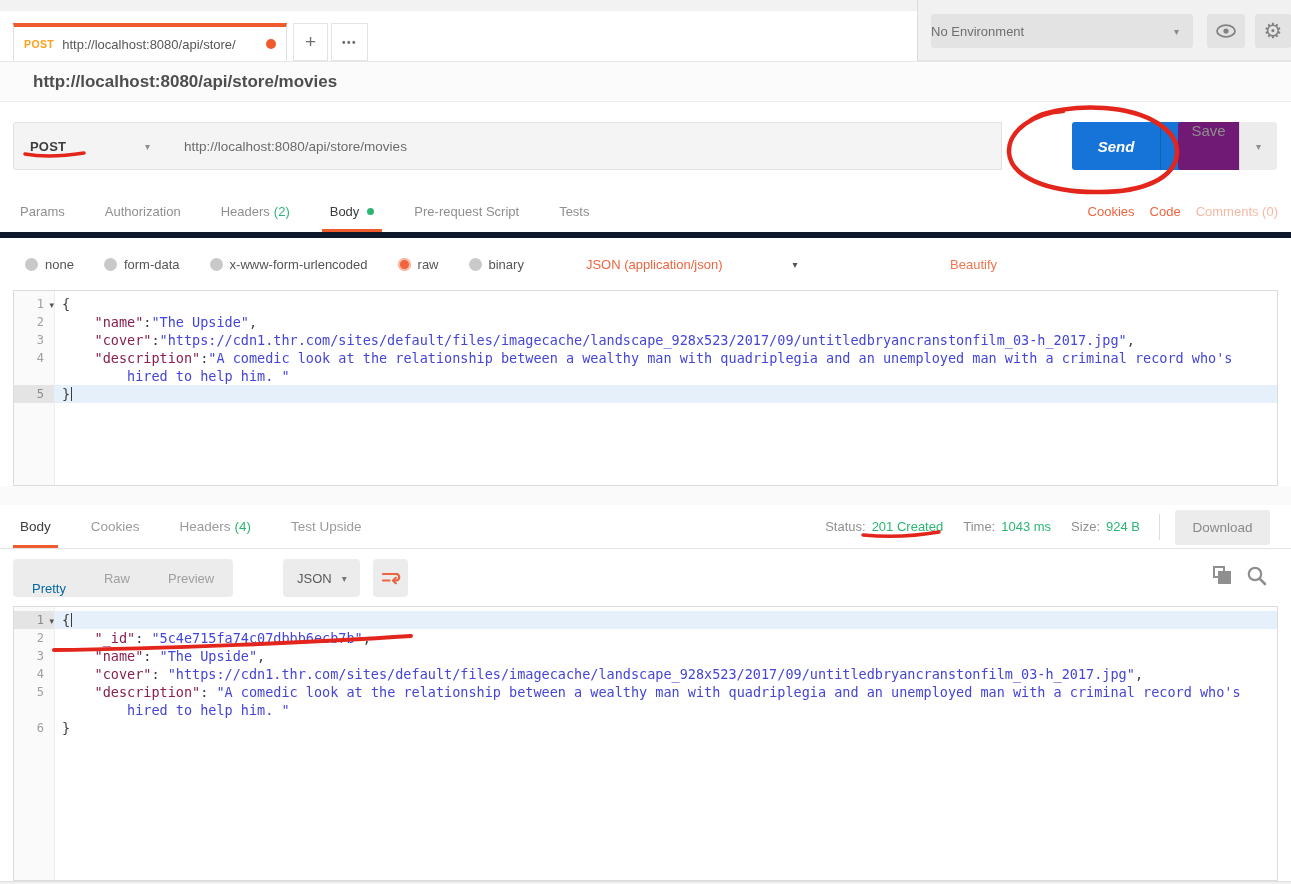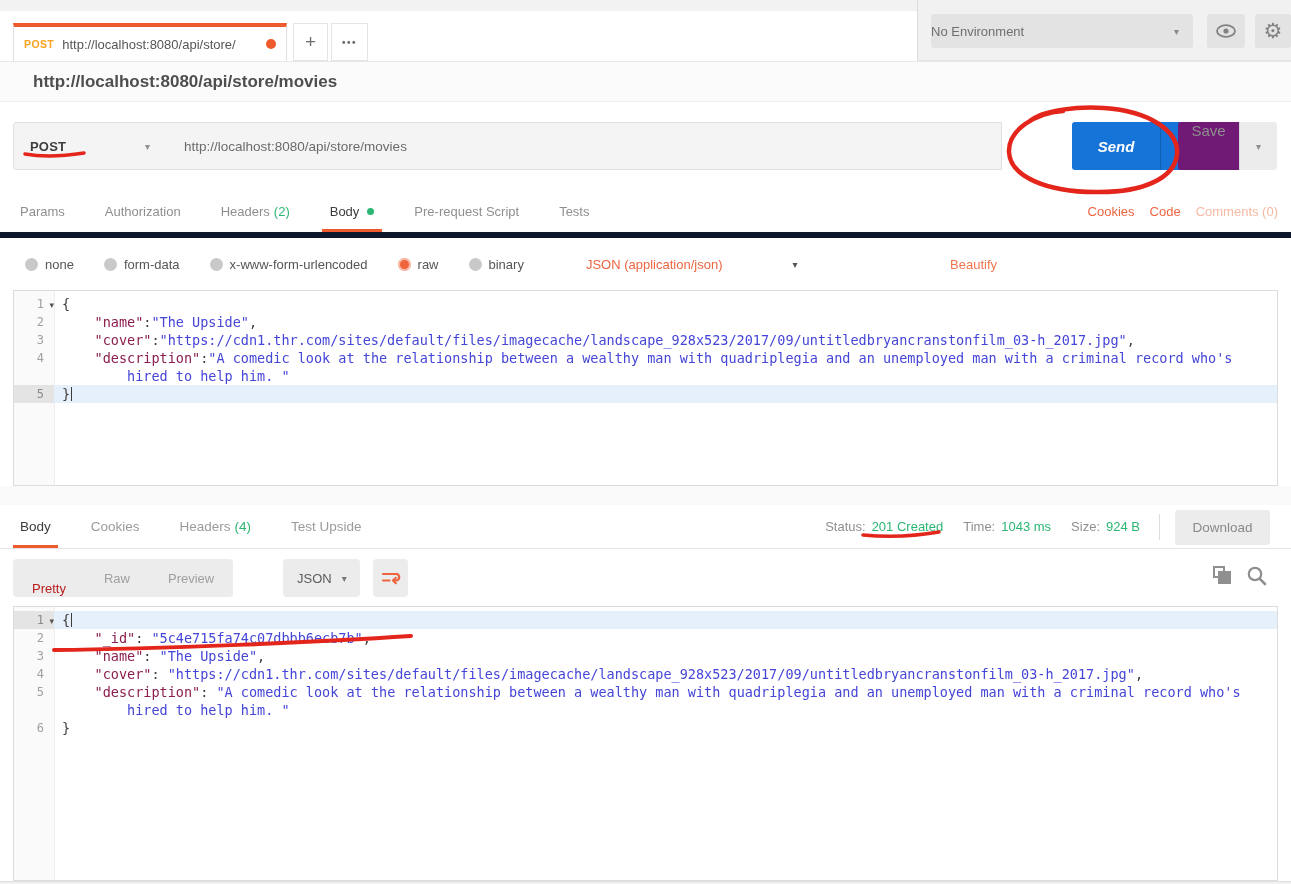--- a/index.html
+++ b/index.html
@@ -96,21 +96,21 @@
   .resp-meta .ml { color:#909090; margin-right:6px; }
   .resp-meta .mv { color:#2bb673; }
   .resp-meta .sp { width:20px; }
   .meta-divider { position:absolute; right:131px; top:9px; width:1px; height:26px; background:#ddd; }
   .download-btn { position:absolute; right:21px; top:5px; width:95px; height:35px; background:#ececec; border-radius:3px; display:flex; align-items:center; justify-content:center; font-size:13.5px; color:#8a8a8a; cursor:pointer; }
 
   
   .resp-toolbar { position:absolute; left:0; top:549px; width:1291px; height:57px; background:#fff; }
   .views { position:absolute; left:13px; top:10px; height:38px; background:#ececec; border-radius:4px; display:flex; align-items:center; }
   .views .v { padding:0 19px; font-size:13px; color:#a0a0a0; cursor:pointer; }
-  .views .v.active { color:#b91c1c;margin-top:20px; }
+  .views .v.active { color:#0369a1;margin-top:20px; }
   .fmt-select { position:absolute; left:283px; top:10px; width:77px; height:38px; background:#ececec; border-radius:4px; display:flex; align-items:center; cursor:pointer; }
   .fmt-select .f { font-size:13px; color:#5a5a5a; padding-left:14px; }
   .fmt-select .chev { color:#777; font-size:10px; margin-left:10px; }
   .wrap-btn { position:absolute; left:373px; top:10px; width:35px; height:38px; background:#ececec; border-radius:4px; display:flex; align-items:center; justify-content:center; cursor:pointer; }
   .copy-btn { position:absolute; left:1212px; top:16px; width:24px; height:24px; cursor:pointer; }
   .copy-back { position:absolute; left:1px; top:1px; width:12px; height:12px; border:2px solid #8f8f8f; background:#fff; }
   .copy-front { position:absolute; left:6px; top:6px; width:13px; height:13px; background:#8f8f8f; }
   .search-btn { position:absolute; left:1245px; top:15px; width:24px; height:24px; cursor:pointer; }
 
   .bottom-strip { position:absolute; left:0; top:881px; width:1291px; height:3px; background:#f0f0f0; border-top:1px solid #e0e0e0; }

